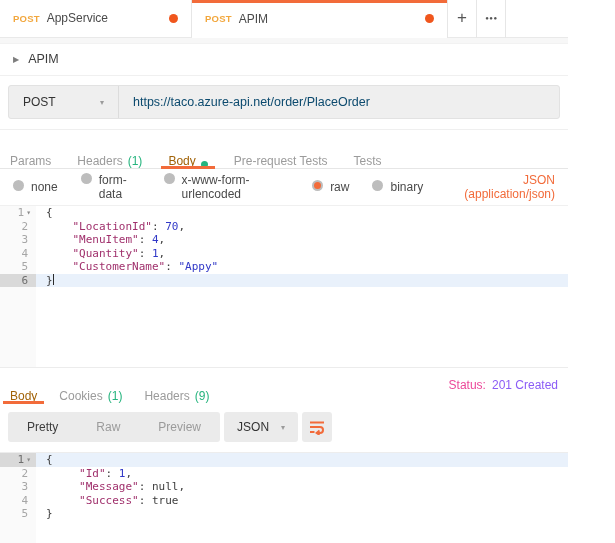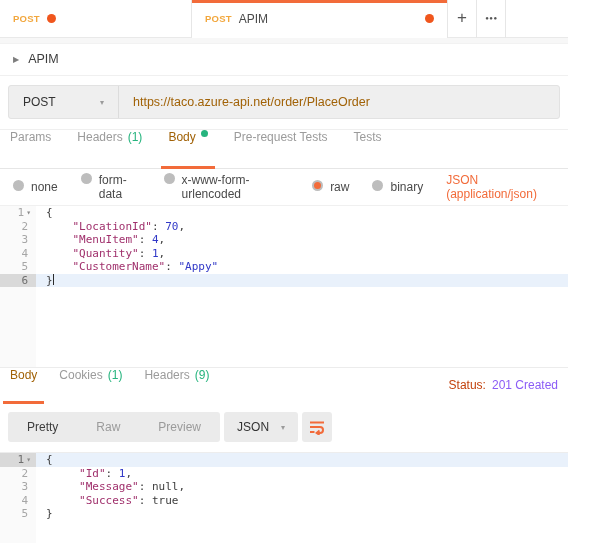--- a/index.html
+++ b/index.html
@@ -25,75 +25,76 @@
   
   .collection-row { height:32px; display:flex; align-items:center; gap:9px; padding:0 13px; border-bottom:1px solid #f0f0f0; }
   .caret-right { font-size:8px; color:#7d7d7d; }
   .collection-title { font-size:12.5px; color:#3d3d3d; }
 
   
   .url-row { height:53px; display:flex; align-items:center; padding:0 8px; }
   .url-box { display:flex; flex:1; height:34px; background:#efefef; border:1px solid #e2e2e2; border-radius:3px; align-items:center; overflow:hidden; }
   .method-select { width:110px; height:100%; display:flex; align-items:center; justify-content:space-between; padding:0 14px; border-right:1px solid #dcdcdc; font-size:12px; color:#333; cursor:pointer; }
   .dd-caret { font-size:8px; color:#9b9b9b; }
-  .url-text { padding:0 14px; font-size:12.5px; color:#a16207; white-space:nowrap; }
+  .url-text { padding:0 14px; font-size:12.5px; color:#0c4a6e; white-space:nowrap; }
   .hr { border-top:1px solid #efefef; }
 
   
   .req-tabs { height:40px; display:flex; align-items:center; padding:0 10px; gap:26px; border-bottom:1px solid #e6e6e6; font-size:12px; color:#9b9b9b; }
-  .rtab { position:relative; height:100%; display:flex; align-items:flex-start; gap:5px; cursor:pointer; }
+  .rtab { position:relative; height:100%; display:flex; align-items:flex-end; gap:5px; cursor:pointer; }
   .rtab.active { color:#a16207; }
   .rtab.active::after { content:""; position:absolute; bottom:-1px; left:-7px; right:-7px; height:3px; background:#F26B3A; }
   .cnt { color:#26B47E; }
   .gdot { width:7px; height:7px; border-radius:50%; background:#26B47E; }
 
   
   .radio-row { height:36px; display:flex; align-items:center; padding:0 13px; gap:23px; font-size:12px; color:#4a4a4a; }
   .radio-item { display:flex; align-items:flex-start; gap:7px; cursor:pointer; }
   .radio { width:11px; height:11px; border-radius:50%; background:#bdbdbd; position:relative; flex:none; }
   .radio.sel::after { content:""; position:absolute; inset:2px; border-radius:50%; background:#F26B3A; }
-  .content-type { color:#F26B3A; font-size:12px; cursor:pointer; }
+  .content-type { color:#F26B3A; font-size:12px; cursor:pointer;text-align:right; }
 
   
   .editor { position:relative; font-family:"DejaVu Sans Mono","Liberation Mono",monospace; font-size:11px; line-height:13.5px; background:#fff; }
   .editor::before { content:""; position:absolute; left:0; top:0; bottom:0; width:36px; background:#fafafa; }
   .editor.req { height:162px; border-top:1px solid #f0f0f0; }
   .editor.resp { height:91px; border-top:1px solid #ededed; }
   .ed-line { display:flex; position:relative; }
   .gutter { width:36px; flex:none; display:flex; align-items:center; justify-content:flex-end; padding-right:8px; color:#a6a6a6; gap:2px; }
   .fold { font-size:8px; color:#8a8a8a; margin-right:-3px; }
   .codecell { flex:1; padding-left:10px; white-space:pre; }
   .ed-line.hl .codecell { background:#e9f1fb; }
   .ed-line.hl .gutter { background:#d9d9d9; color:#6e6e6e; }
   .tok-key { color:#A0306C; }
   .tok-val { color:#3138C7; }
   .tok-plain { color:#3d3d3d; }
   .cursor { display:inline-block; width:1px; height:11px; background:#2b2b2b; vertical-align:-1px; }
 
   
   .resp-tabs { height:36px; display:flex; align-items:center; padding:0 10px; gap:22px; font-size:12px; color:#9b9b9b; border-top:1px solid #ececec; }
   .status { margin-left:auto; display:flex; gap:6px; font-size:12px; }
-  .status-label { color:#c2410c; }
+  .status-label { color:#ec4899; }
   .status-value { color:#8b5cf6; }
 
   .toolbar { height:50px; display:flex; align-items:center; padding:0 8px; gap:4px; }
   .seg { display:flex; background:#ebebeb; border-radius:3px; height:30px; align-items:center; font-size:12px; color:#9b9b9b; }
   .seg-item { padding:0 19px; cursor:pointer; }
   .seg-item.active { color:#3d3d3d; }
   .fmt { background:#ebebeb; border-radius:3px; height:30px; display:flex; align-items:center; gap:12px; padding:0 13px; font-size:12px; color:#333; cursor:pointer; }
   .iconbtn { width:30px; height:30px; background:#ebebeb; border-radius:3px; display:flex; align-items:center; justify-content:center; cursor:pointer; }
 </style>
 </head>
 <body>
 
 <div class="app">
 
   <div class="tabbar">
     <div class="tab t1">
       <span class="tab-method">POST</span>
+      <span class="tab-title">AppService</span>
       <span class="unsaved-dot"></span>
     </div>
     <div class="tab t2 active">
       <span class="tab-method">POST</span>
       <span class="tab-title">APIM</span>
       <span class="unsaved-dot"></span>
     </div>
     <div class="tab-btn">
       <span class="plus">+</span>
     </div>

